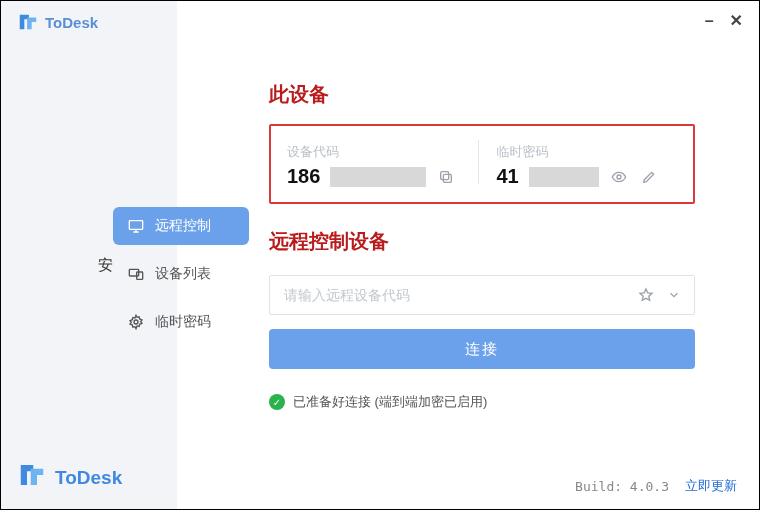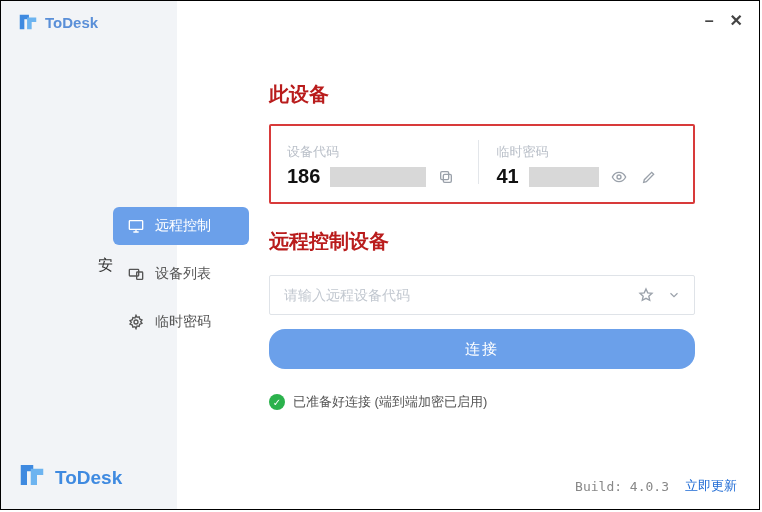--- a/index.html
+++ b/index.html
@@ -193,21 +193,21 @@
     }
     .input-row input::placeholder { color: #c2c8d0; }
     .input-icons { display: flex; gap: 8px; color: #b8bec7; }
     .connect-btn {
       width: 100%;
       height: 40px;
       background: #6ba0ea;
       color: #fff;
       font-size: 15px;
       border: none;
-      border-radius: 16px;
+      border-radius: 4px;
       cursor: pointer;
       letter-spacing: 2px;
     }
     .status-row {
       margin-top: 24px;
       display: flex;
       align-items: center;
       gap: 8px;
       font-size: 13px;
       color: #555;

